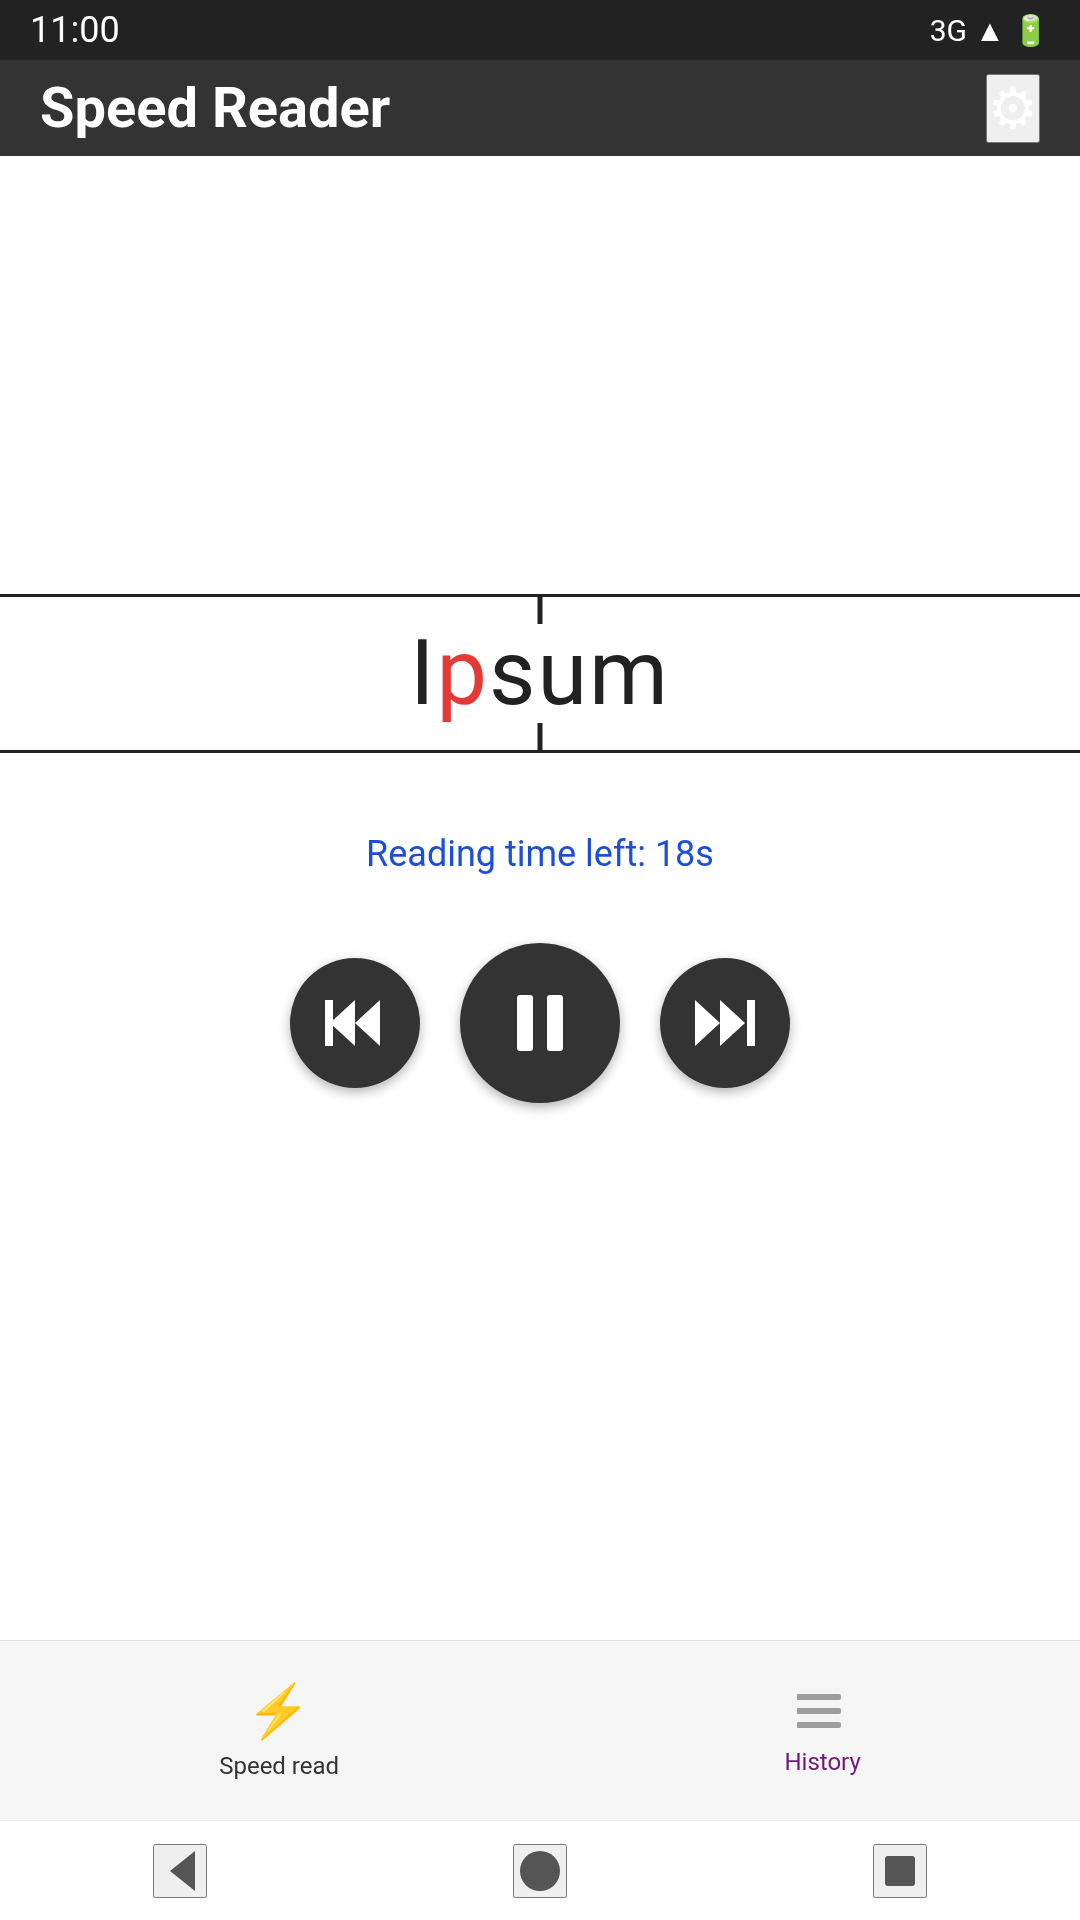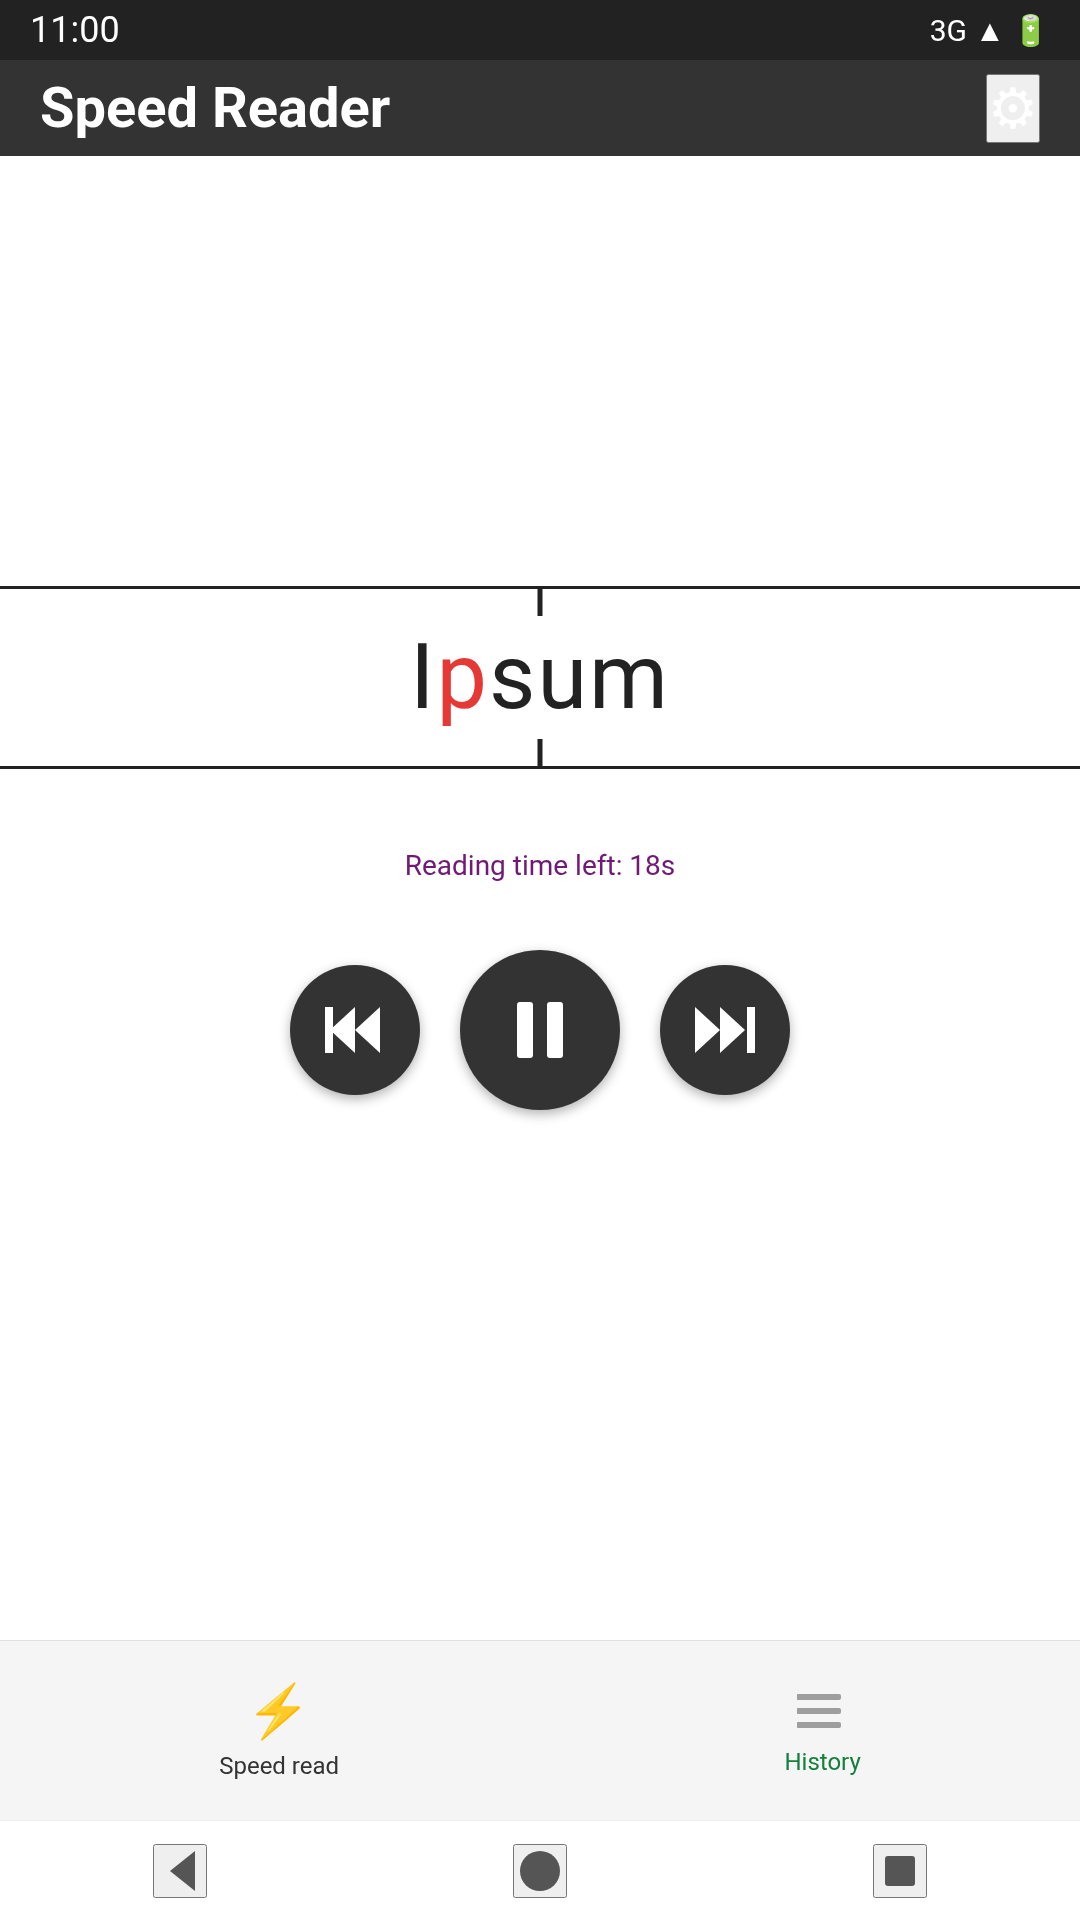--- a/index.html
+++ b/index.html
@@ -101,21 +101,21 @@
       transform: translateX(-50%);
       top: 0;
       width: 5px;
       height: 30px;
       background: #222222;
     }
 
     .word-container {
       width: 100%;
       text-align: center;
-      padding: 36px 0;
+      padding: 24px 0;
       font-size: 90px;
       font-weight: 400;
       color: #222222;
       letter-spacing: 2px;
     }
 
     .word-letter-normal {
       color: #222222;
     }
 
@@ -143,22 +143,22 @@
     
     .controls-area {
       width: 100%;
       display: flex;
       flex-direction: column;
       align-items: center;
       padding-bottom: 40px;
     }
 
     .reading-time {
-      font-size: 28px;
-      color: #701a75;
+      font-size: 36px;
+      color: #1d4ed8;
       margin-bottom: 68px;
     }
 
     .playback-controls {
       display: flex;
       align-items: center;
       gap: 40px;
       margin-bottom: 60px;
     }
 
@@ -201,21 +201,21 @@
       align-items: center;
       gap: 10px;
       cursor: pointer;
     }
 
     .nav-item-active .nav-label {
       color: #333333;
     }
 
     .nav-item-inactive .nav-label {
-      color: #15803d;
+      color: #701a75;
       margin-left: 7px;
     }
 
     .nav-label {
       font-size: 24px;
     }
 
     .nav-icon {
       font-size: 52px;
     }

